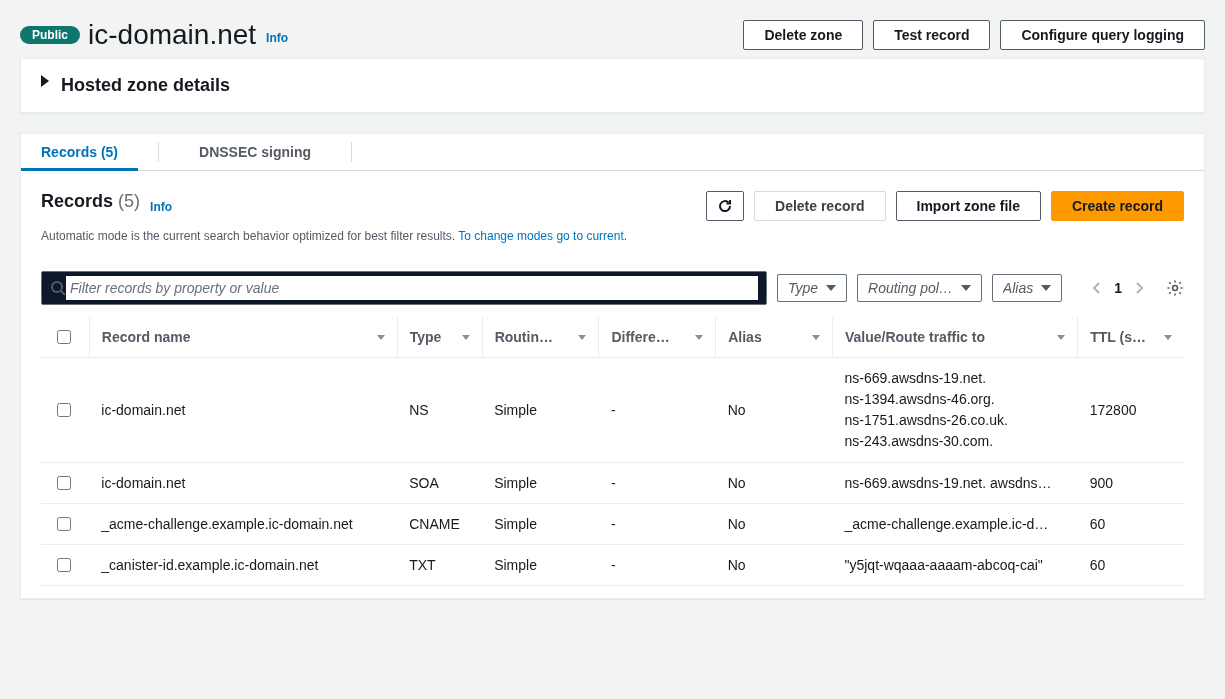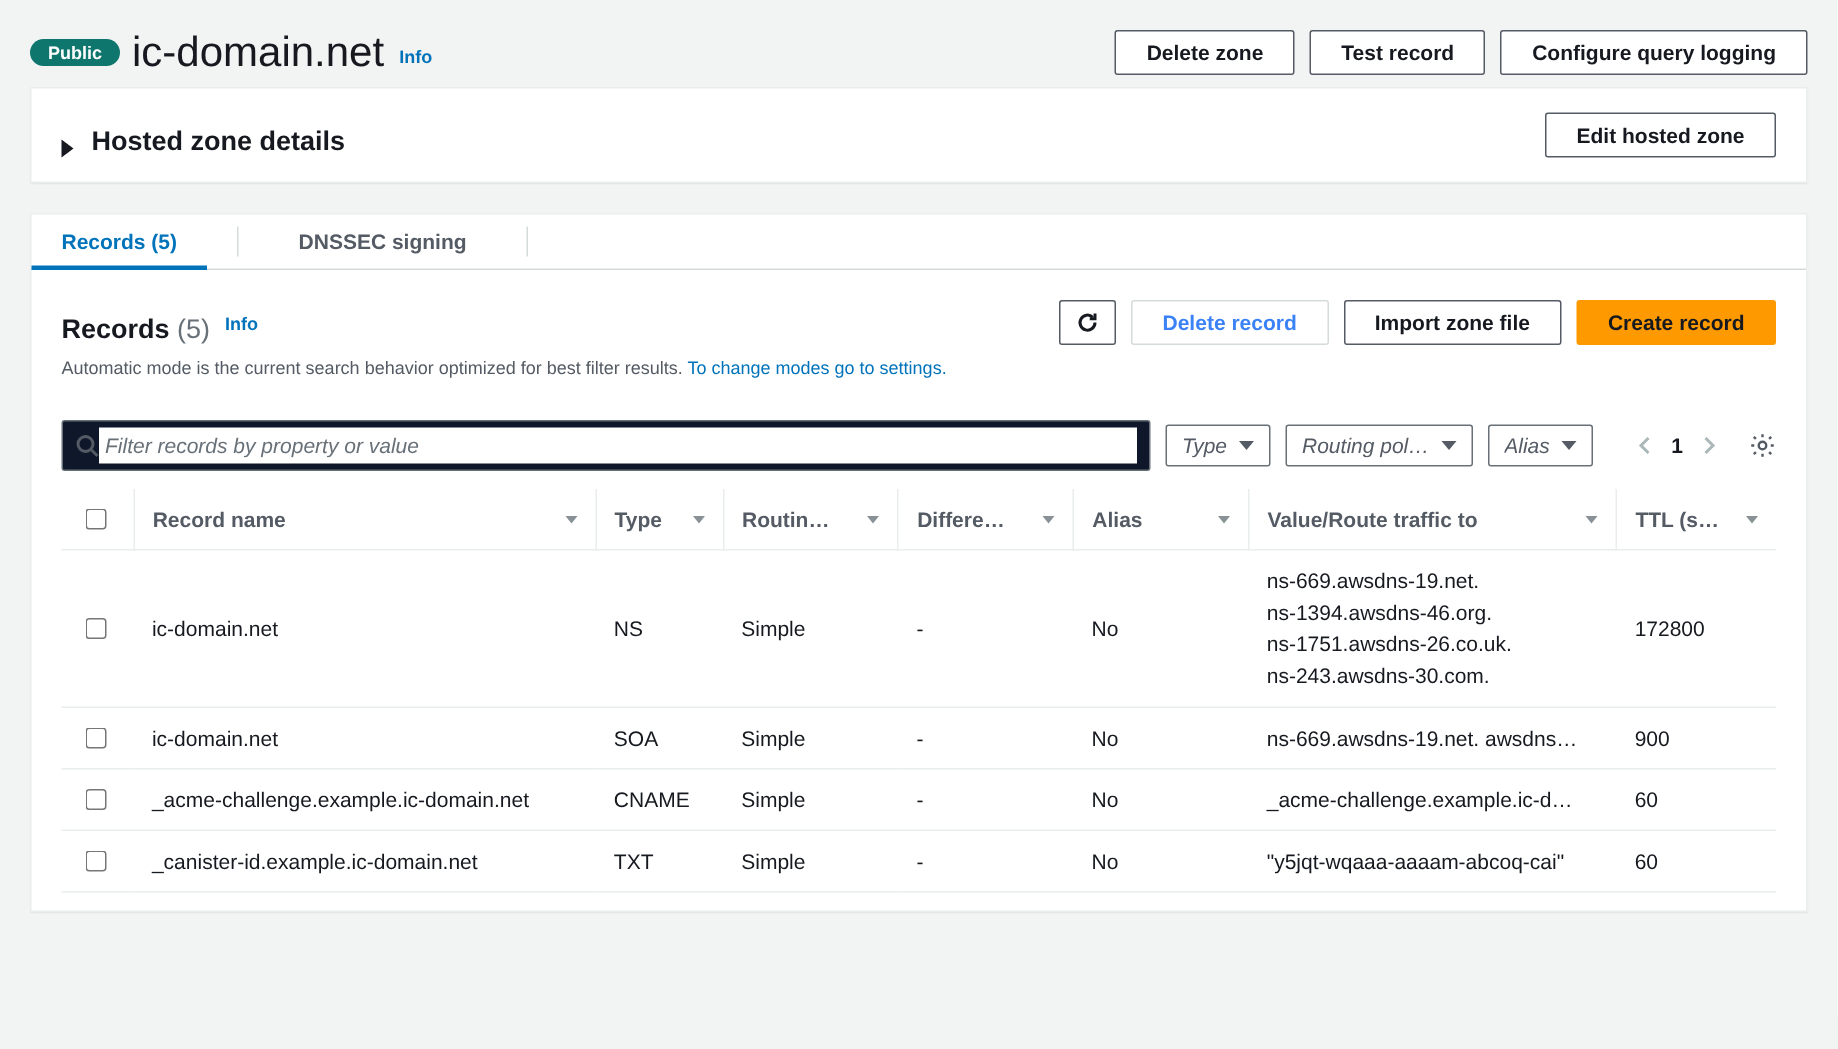--- a/index.html
+++ b/index.html
@@ -52,34 +52,34 @@
     cursor: pointer;
     margin-left: 10px;
     white-space: nowrap;
   }
   .btn.primary {
     background: #ff9900;
     border: 1px solid #ff9900;
     color: #16191f;
   }
   .btn.disabled {
-    color: #3b82f6;
+    color: #404040;
     border-color: #d5dbdb;
     cursor: default;
   }
   .btn.icon-only { padding: 6px 10px; }
   .panel {
     background: #fff;
     border: 1px solid #eaeded;
     box-shadow: 0 1px 1px rgba(0,0,0,0.05);
     margin-bottom: 20px;
   }
   .panel-header {
     display: flex;
-    align-items: flex-end;
+    align-items: flex-start;
     padding: 16px 20px;
   }
   .expand-caret {
     width: 0; height: 0;
     border-top: 6px solid transparent;
     border-bottom: 6px solid transparent;
     border-left: 8px solid #16191f;
     margin-right: 12px;
     cursor: pointer;
   }
@@ -235,21 +235,20 @@
   <button class="btn">Delete zone</button>
   <button class="btn">Test record</button>
   <button class="btn">Configure query logging</button>
 </div>
 
 <div class="panel">
   <div class="panel-header">
     <span class="expand-caret"></span>
     <span class="panel-title">Hosted zone details</span>
     <span class="spacer"></span>
-    <button class="btn">Edit hosted zone</button>
   </div>
 </div>
 
 <div class="panel records-panel" style="padding-bottom:4px;">
   <div class="tabs">
     <div class="tab active">Records (5)</div>
     <div class="tab-sep"></div>
     <div class="tab">DNSSEC signing</div>
     <div class="tab-sep"></div>
   </div>
@@ -264,21 +263,21 @@
     <button class="btn icon-only">
       <svg width="16" height="16" viewBox="0 0 16 16" fill="none" stroke="#16191f" stroke-width="2">
         <path d="M13 8a5 5 0 1 1-1.5-3.5"></path>
           <path d="M13 2v3.5H9.5"></path>
       </svg>
     </button>
     <button class="btn disabled">Delete record</button>
     <button class="btn">Import zone file</button>
     <button class="btn primary">Create record</button>
     <div class="subtext">
-      <span>Automatic mode is the current search behavior optimized for best filter results. </span><a>To change modes go to settings.</a>
+      <span>Automatic mode is the current search behavior optimized for best filter results. </span><a>To change modes go to current.</a>
     </div>
   </div>
 
   <div class="toolbar">
     <div class="search-box">
       <svg width="16" height="16" viewBox="0 0 16 16" fill="none" stroke="#545b64" stroke-width="2">
         <circle cx="7" cy="7" r="5"></circle>
           <line x1="11" y1="11" x2="15" y2="15"></line>
       </svg>
       <input type="text" placeholder="Filter records by property or value" style="">

